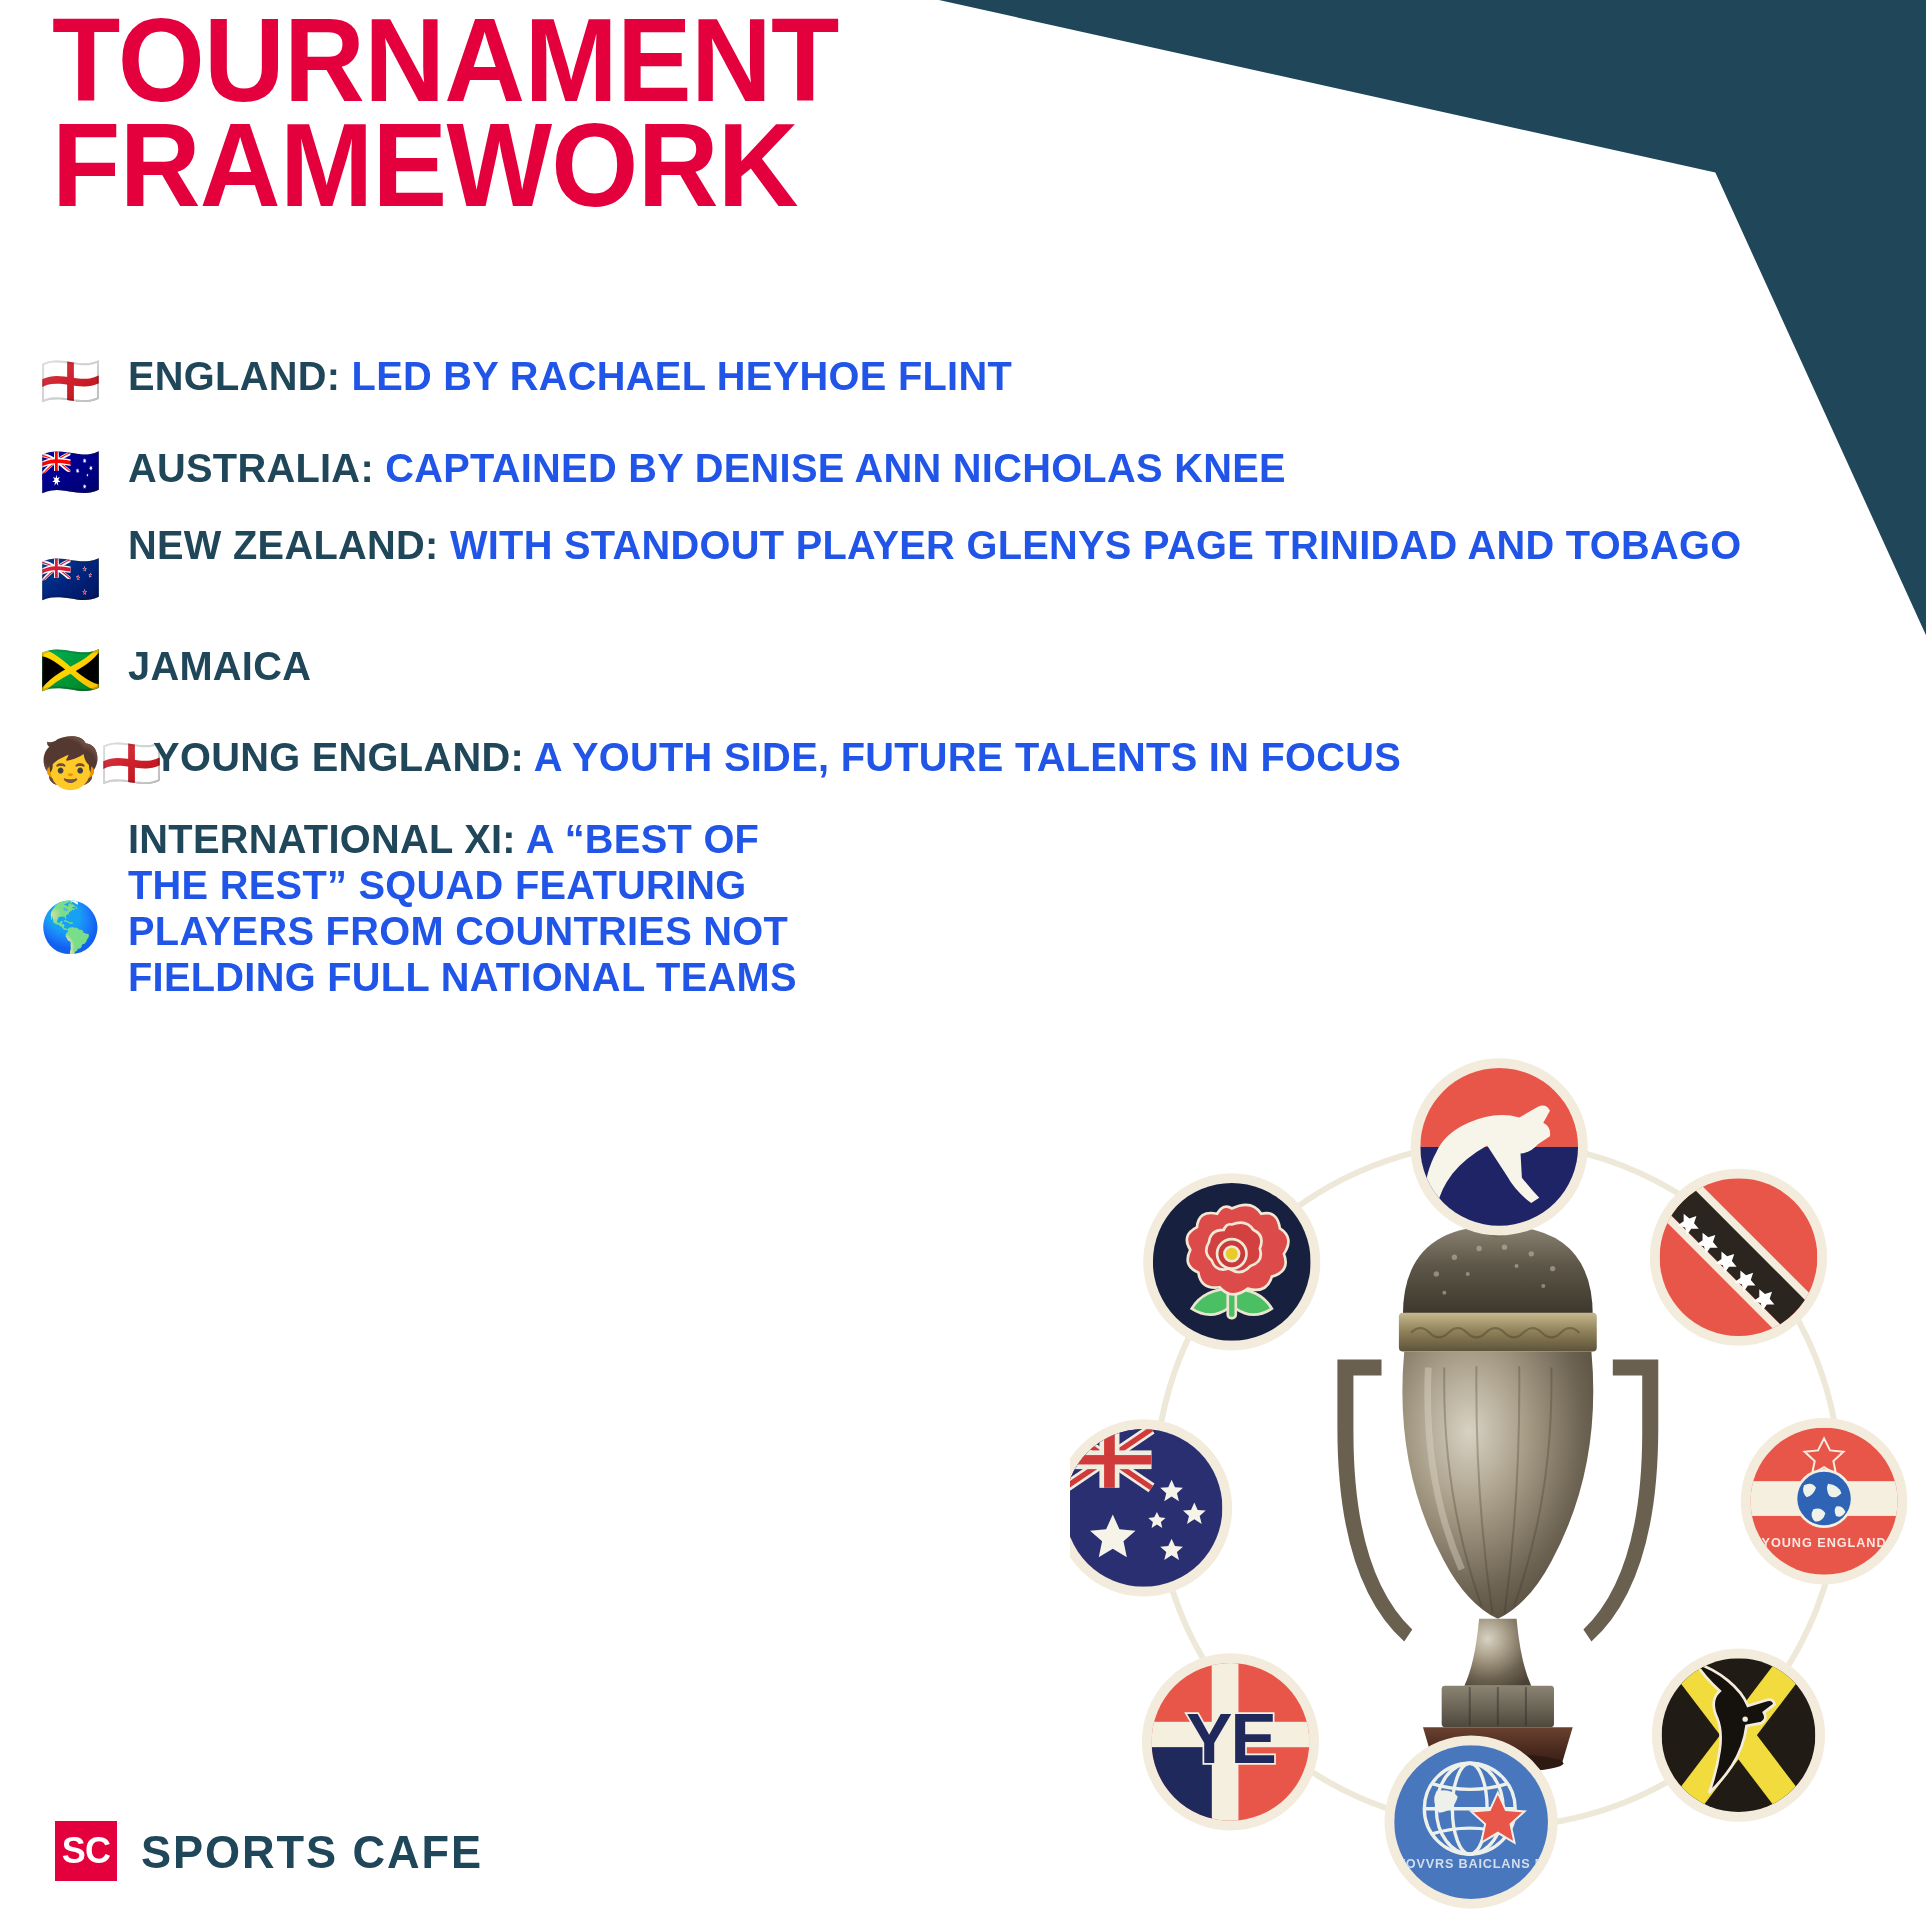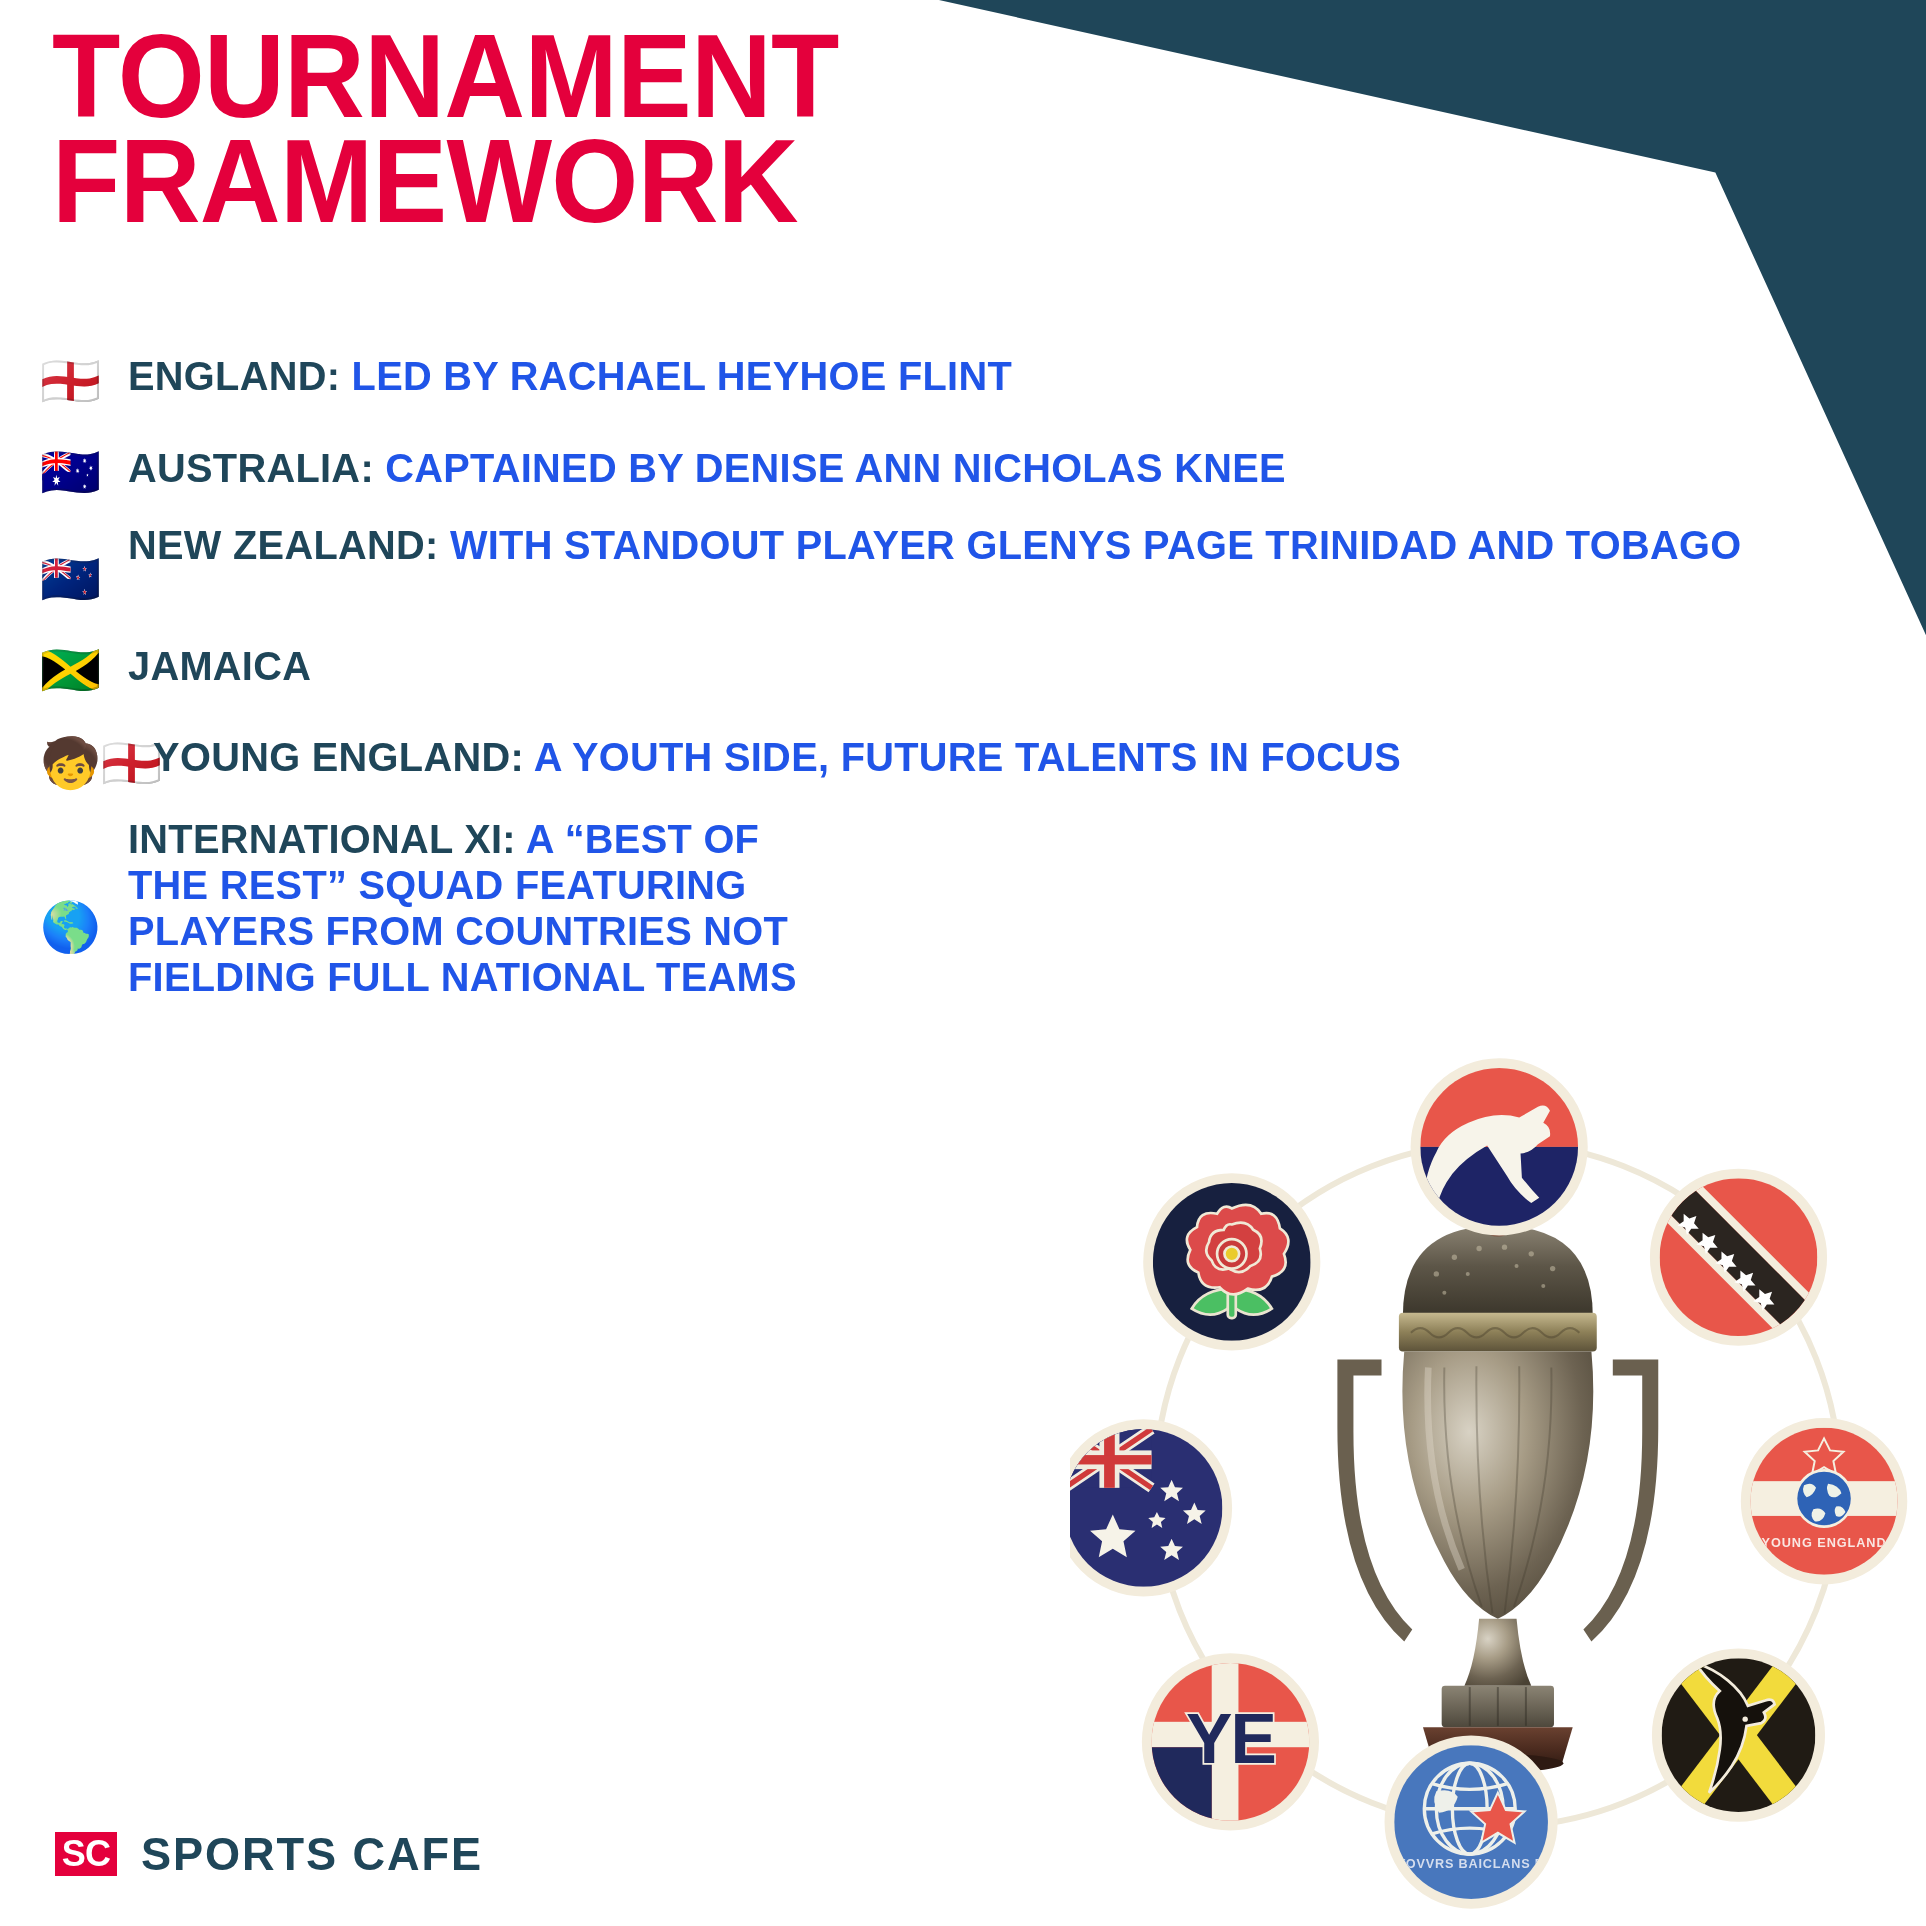--- a/index.html
+++ b/index.html
@@ -16,21 +16,21 @@
     position:absolute;
     top:0; left:0;
     width:1926px; height:1926px;
     pointer-events:none;
   }
 
   
   #title-block {
     position:absolute;
     left:52px;
-    top:24px;
+    top:8px;
     width:1043px;
   }
   .title-line {
     color:#E4003C;
     font-family:"Liberation Sans Narrow","Liberation Sans", sans-serif;
     font-weight:bold;
     font-size:119px;
     line-height:0.88;
     letter-spacing:-0.7px;
     transform:scaleX(0.94);
@@ -101,21 +101,21 @@
 
   
   #footer-logo {
     position:absolute;
     left:55px;
     bottom:45px;
     display:flex;
     align-items:center;
   }
   #logo-mark {
-    width:62px; height:44px;
+    width:62px; height:60px;
     background:#E4003C;
     display:flex;
     align-items:center;
     justify-content:center;
     color:#ffffff;
     font-family:"Liberation Sans Narrow","Liberation Sans", sans-serif;
     font-weight:bold;
     font-size:36px;
     letter-spacing:-0.7px;
   }

